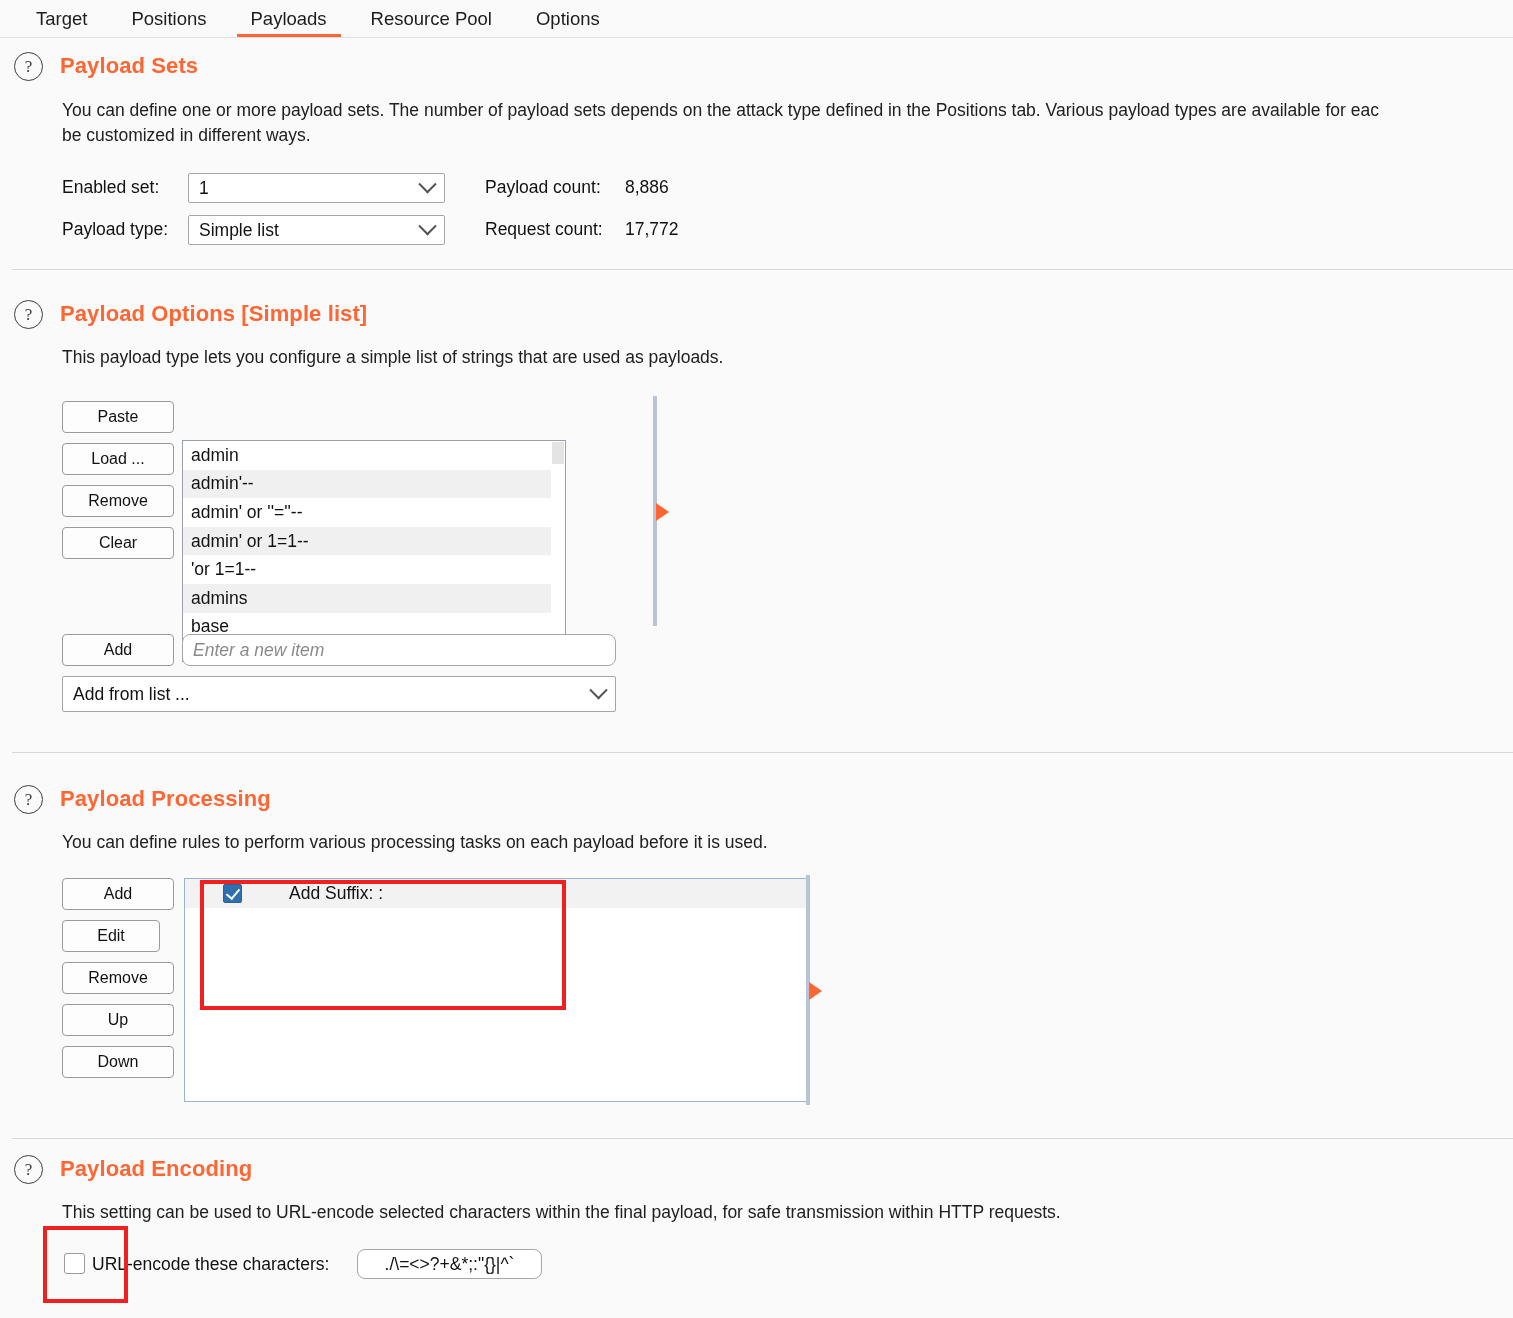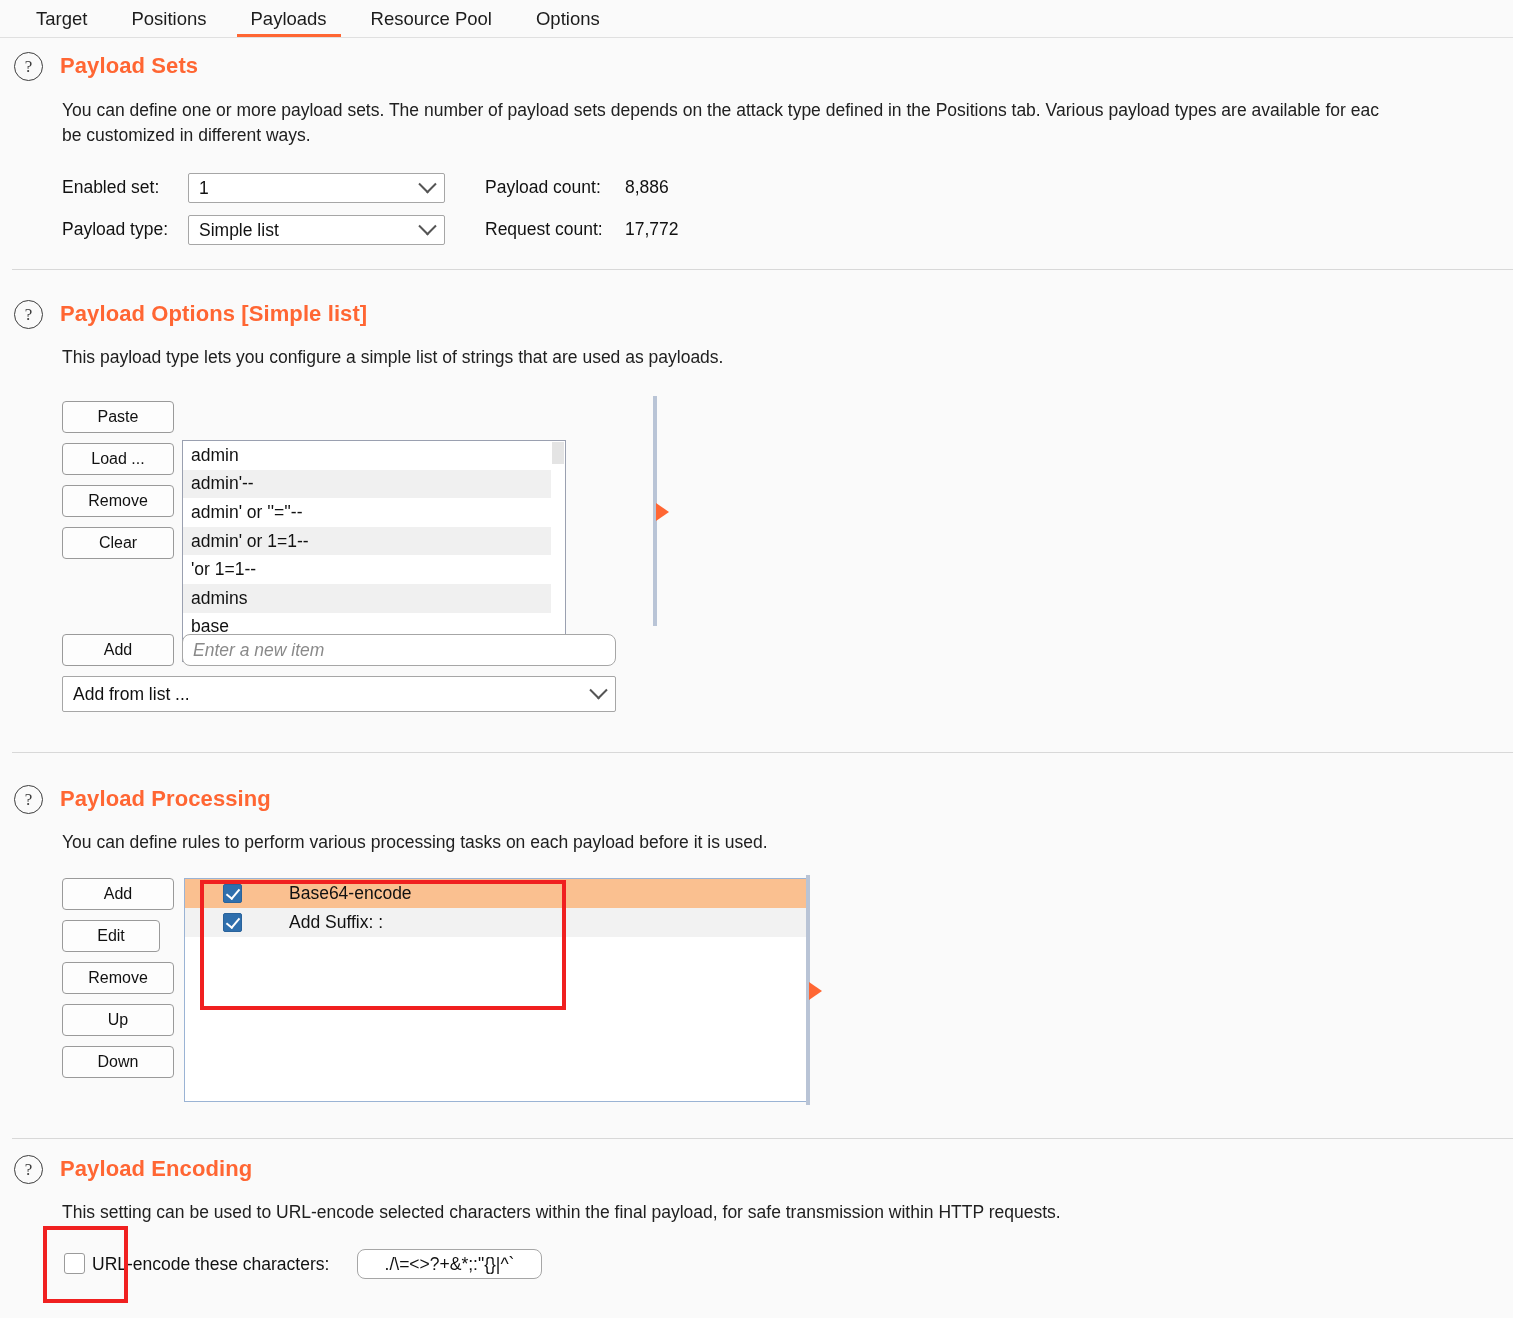--- a/index.html
+++ b/index.html
@@ -345,24 +345,20 @@
       <span>Remove</span>
     </div>
   <div class="btn" style="left:62px; top:1004px; width:112px; height:32px;">
       <span>Up</span>
     </div>
   <div class="btn" style="left:62px; top:1046px; width:112px; height:32px;">
       <span>Down</span>
     </div>
 
   <div class="rules-box" style="left:184px; top:878px; width:623px; height:224px;">
-    <div class="rules-row selected">
-      <div class="cb"></div>
-      <div class="rule-label">Base64-encode</div>
-    </div>
     <div class="rules-row alt">
       <div class="cb"></div>
       <div class="rule-label">Add Suffix: :</div>
     </div>
   </div>
 
   <div class="annot" style="left:200px; top:880px; width:366px; height:130px;"></div>
 
   <div class="split-handle" style="left:806px; top:875px; height:230px;">
     <div class="split-bar"></div>

